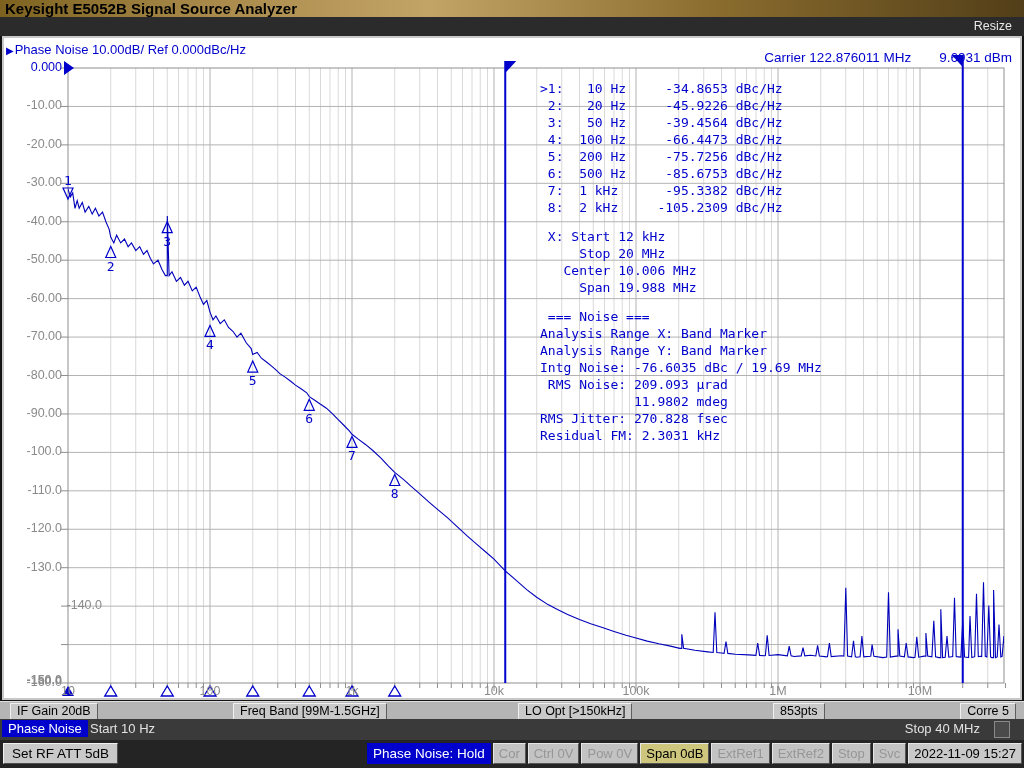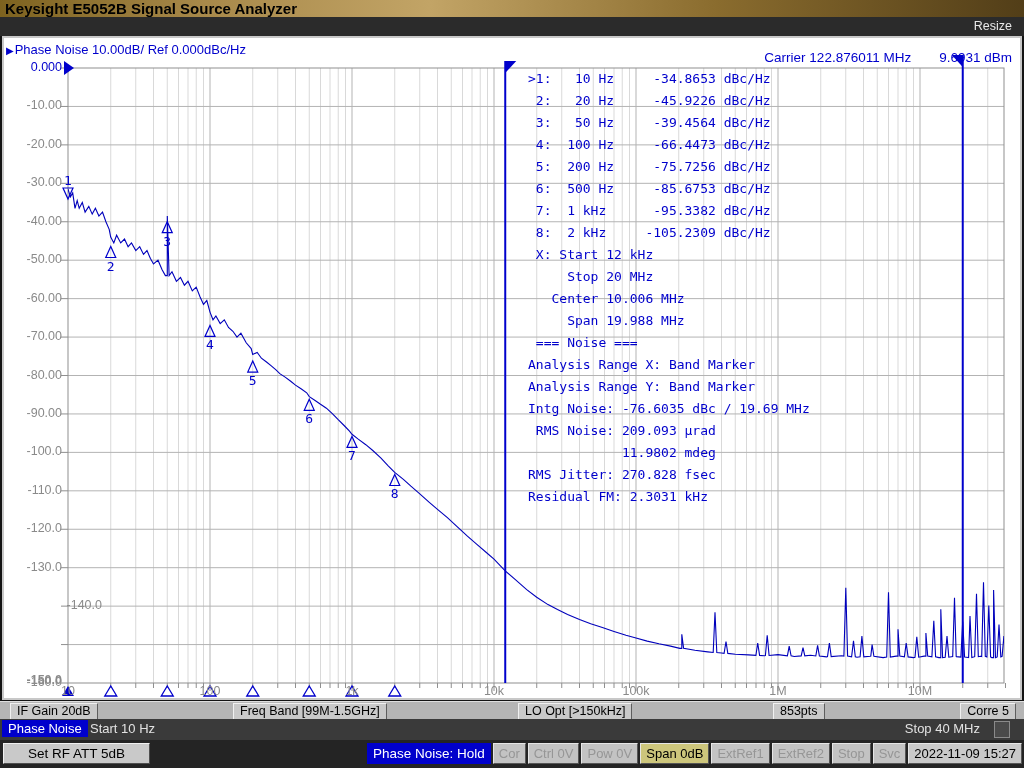--- a/index.html
+++ b/index.html
@@ -18,37 +18,37 @@
   .carrier .pw{margin-left:28px;}
   svg{position:absolute;left:0;top:0;}
   #plot{z-index:2;}
   #overlay{z-index:5;pointer-events:none;}
   .ylabel{position:absolute;left:0;width:62px;text-align:right;font-size:12.5px;color:#8a8a8a;z-index:3;}
   .ylabel.ref{color:#0000cc;}
   .ref-arrow{position:absolute;left:64px;top:61px;width:0;height:0;z-index:3;
     border-top:7px solid transparent;border-bottom:7px solid transparent;border-left:10px solid #0000cc;}
   .xlabel{position:absolute;width:70px;text-align:center;top:684px;font-size:12.5px;color:#8a8a8a;z-index:3;}
   .readout-block{position:absolute;left:528px;top:68px;z-index:3;}
-  .readout{margin:0;font-family:"DejaVu Sans Mono",monospace;font-size:13px;line-height:22px;
+  .readout{margin:12px;font-family:"DejaVu Sans Mono",monospace;font-size:13px;line-height:17px;
     color:#0000cc;white-space:pre;}
   .statusbar{position:absolute;left:0;top:701px;width:1024px;height:18px;background:#b5b5b5;
     border-top:1px solid #dedede;box-sizing:border-box;}
   .btn3d{position:absolute;top:1px;height:15px;line-height:15px;background:#c9c9c9;color:#000;
     font-size:12.5px;padding:0 6px;border-top:1px solid #f0f0f0;border-left:1px solid #f0f0f0;
     border-right:1px solid #5e5e5e;border-bottom:1px solid #5e5e5e;white-space:nowrap;}
   .tracebar{position:absolute;left:0;top:719px;width:1024px;height:21px;background:#3a3a3a;}
   .trace-tab{position:absolute;left:2px;top:1px;height:17px;line-height:17px;background:#0000cc;
     color:#fff;font-size:13px;padding:0 6px;}
   .trace-start{position:absolute;left:90px;top:2px;color:#e2e2e2;font-size:13px;}
   .trace-stop{position:absolute;right:44px;top:2px;color:#e2e2e2;font-size:13px;}
   .mini-box{position:absolute;right:14px;top:2px;width:14px;height:15px;background:#4a4a4a;
     border:1px solid #8a8a8a;}
   .bottombar{position:absolute;left:0;top:740px;width:1024px;height:28px;background:#242424;}
   .att-btn{position:absolute;left:3px;top:3px;height:19px;line-height:19px;background:#c9c9c9;color:#000;
-    font-size:13.5px;padding:0 24px;border-top:1px solid #f0f0f0;border-left:1px solid #f0f0f0;
+    font-size:13.5px;padding:0 8px;border-top:1px solid #f0f0f0;border-left:1px solid #f0f0f0;
     border-right:1px solid #4e4e4e;border-bottom:1px solid #4e4e4e;}
   .bb-group{position:absolute;right:2px;top:3px;display:flex;height:21px;}
   .bb-seg{height:19px;line-height:19px;font-size:13px;padding:0 5px;margin-left:2px;white-space:nowrap;
     border-top:1px solid #e6e6e6;border-left:1px solid #e6e6e6;border-right:1px solid #555;
     border-bottom:1px solid #555;background:#c3c3c3;color:#969696;}
   .bb-seg.hold{background:#0000cc;color:#fff;border-color:#0000cc;font-size:13.5px;}
   .bb-seg.active{background:#cdc67c;color:#000;}
   .bb-seg.datetime{background:#c9c9c9;color:#000;}
 </style>
 </head>

